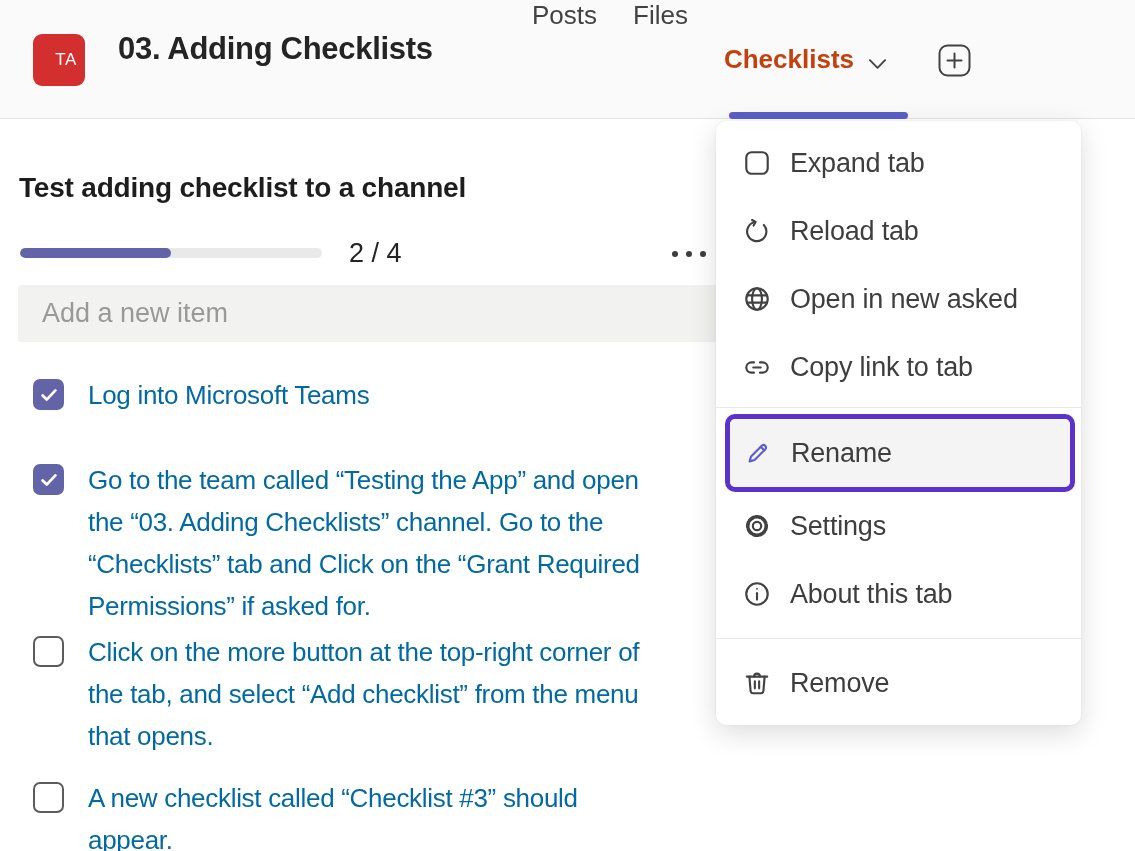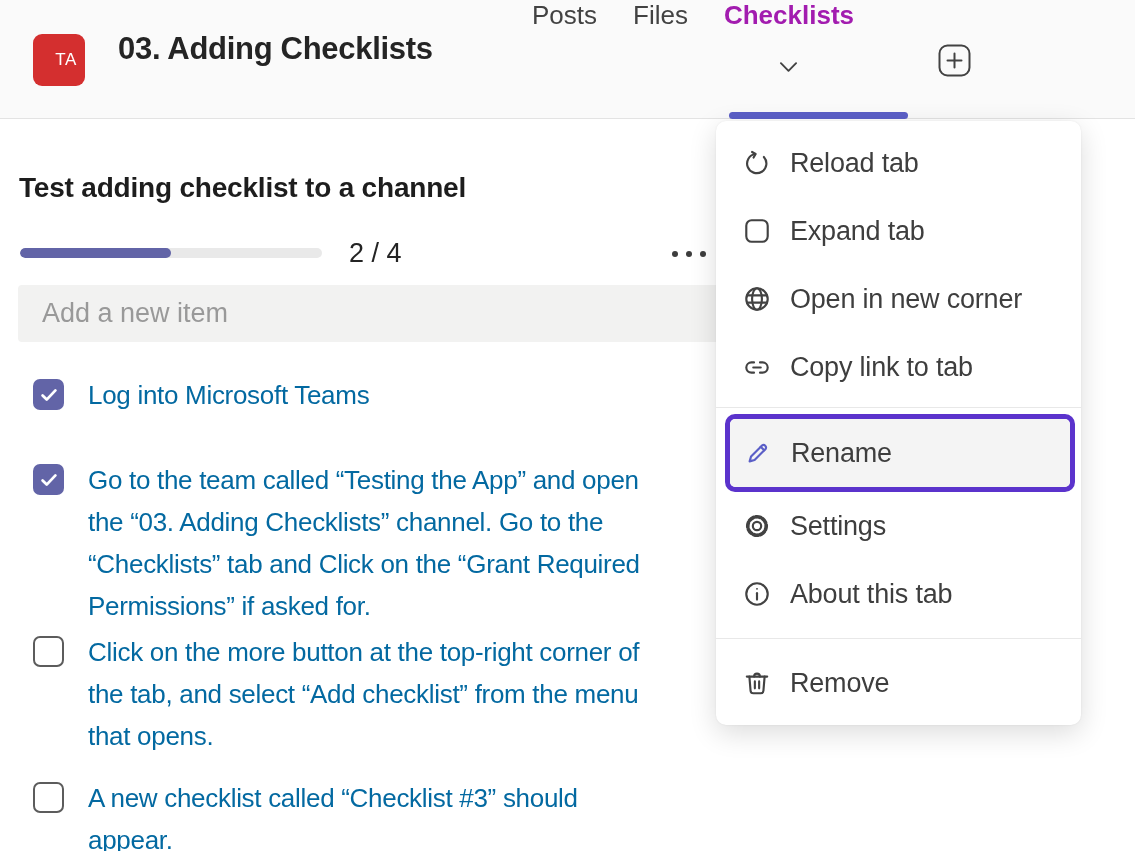--- a/index.html
+++ b/index.html
@@ -10,21 +10,21 @@
   
   .header { position: absolute; left: 0; top: 0; width: 1135px; height: 119px;
             background: #fafafa; border-bottom: 1px solid #e3e3e3; }
   .avatar { position: absolute; left: 33px; top: 34px; width: 52px; height: 52px;
             border-radius: 9px; display: flex; align-items: center; justify-content: center;
             color: #ffffff; font-size: 17px; letter-spacing: .5px; }
   .channel-title { position: absolute; left: 118px; top: 0; height: 98px; display: flex; align-items: center;
                    font-size: 31px; font-weight: 700; color: #242424; letter-spacing: -0.3px; }
   .tabs { position: absolute; left: 532px; top: 0; height: 119px; display: flex; gap: 36px; }
   .tab { font-size: 26px; color: #424242; white-space: nowrap; cursor: pointer; }
-  .tab.active { font-weight: 700; color: #a21caf; display: flex; align-items: center; gap: 14px; flex-direction: column; }
+  .tab.active { font-weight: 700; color: #c2410c; display: flex; align-items: center; gap: 14px; }
   .tab .chev { margin-top: 4px; }
   .add-tab { position: absolute; left: 938px; top: 44px; width: 33px; height: 33px; cursor: pointer; }
   .tab-underline { position: absolute; left: 729px; top: 112px; width: 179px; height: 7px; border-radius: 4px; }
 
   
   .content-title { position: absolute; left: 19px; top: 172px; font-size: 28px; font-weight: 700;
                    color: #1d1d1d; letter-spacing: -0.2px; }
   .progress-track { position: absolute; left: 20px; top: 248px; width: 302px; height: 10px;
                     background: #e9e9e9; border-radius: 5px; overflow: hidden; }
   .progress-fill { height: 100%; border-radius: 5px; }
@@ -146,45 +146,45 @@
     </div>
     <div class="item-text">A new checklist called “Checklist #3” should
 appear.</div>
   </div>
 
   <div class="menu">
 
     <div class="menu-item">
       <span class="mi-icon">
         <svg width="30" height="30" viewBox="0 0 28 28" fill="none" stroke="#424242" stroke-width="2" stroke-linecap="round" stroke-linejoin="round">
+            <rect x="4" y="4" width="20" height="20" rx="5"></rect>
+          </svg>
+      </span>
+      <span class="mi-label">Expand tab</span>
+    </div>
+
+    <div class="menu-item">
+      <span class="mi-icon">
+        <svg width="30" height="30" viewBox="0 0 28 28" fill="none" stroke="#424242" stroke-width="2" stroke-linecap="round" stroke-linejoin="round">
           <path d="M12.3 5.6 A9 9 0 1 0 20.4 8.4"></path>
           <path d="M9.4 3.7 L12.7 5.6 L10.8 8.9"></path>
         </svg>
       </span>
       <span class="mi-label">Reload tab</span>
-    </div>
-
-    <div class="menu-item">
-      <span class="mi-icon">
-        <svg width="30" height="30" viewBox="0 0 28 28" fill="none" stroke="#424242" stroke-width="2" stroke-linecap="round" stroke-linejoin="round">
-            <rect x="4" y="4" width="20" height="20" rx="5"></rect>
-          </svg>
-      </span>
-      <span class="mi-label">Expand tab</span>
     </div>
 
     <div class="menu-item">
       <span class="mi-icon">
         <svg width="30" height="30" viewBox="0 0 28 28" fill="none" stroke="#424242" stroke-width="2" stroke-linecap="round" stroke-linejoin="round">
           <circle cx="14" cy="14" r="10"></circle>
           <ellipse cx="14" cy="14" rx="4.6" ry="10"></ellipse>
           <path d="M4.9 10.6 h18.2 M4.9 17.4 h18.2"></path>
         </svg>
       </span>
-      <span class="mi-label">Open in new corner</span>
+      <span class="mi-label">Open in new asked</span>
     </div>
 
     <div class="menu-item">
       <span class="mi-icon">
         <svg width="30" height="30" viewBox="0 0 28 28" fill="none" stroke="#424242" stroke-width="2" stroke-linecap="round" stroke-linejoin="round">
           <path d="M11.2 9.7 H8.8 a4.8 4.8 0 0 0 0 9.6 H11.2"></path>
           <path d="M16.8 9.7 H19.2 a4.8 4.8 0 0 1 0 9.6 H16.8"></path>
           <path d="M10.5 14.5 H17.5"></path>
         </svg>
       </span>

